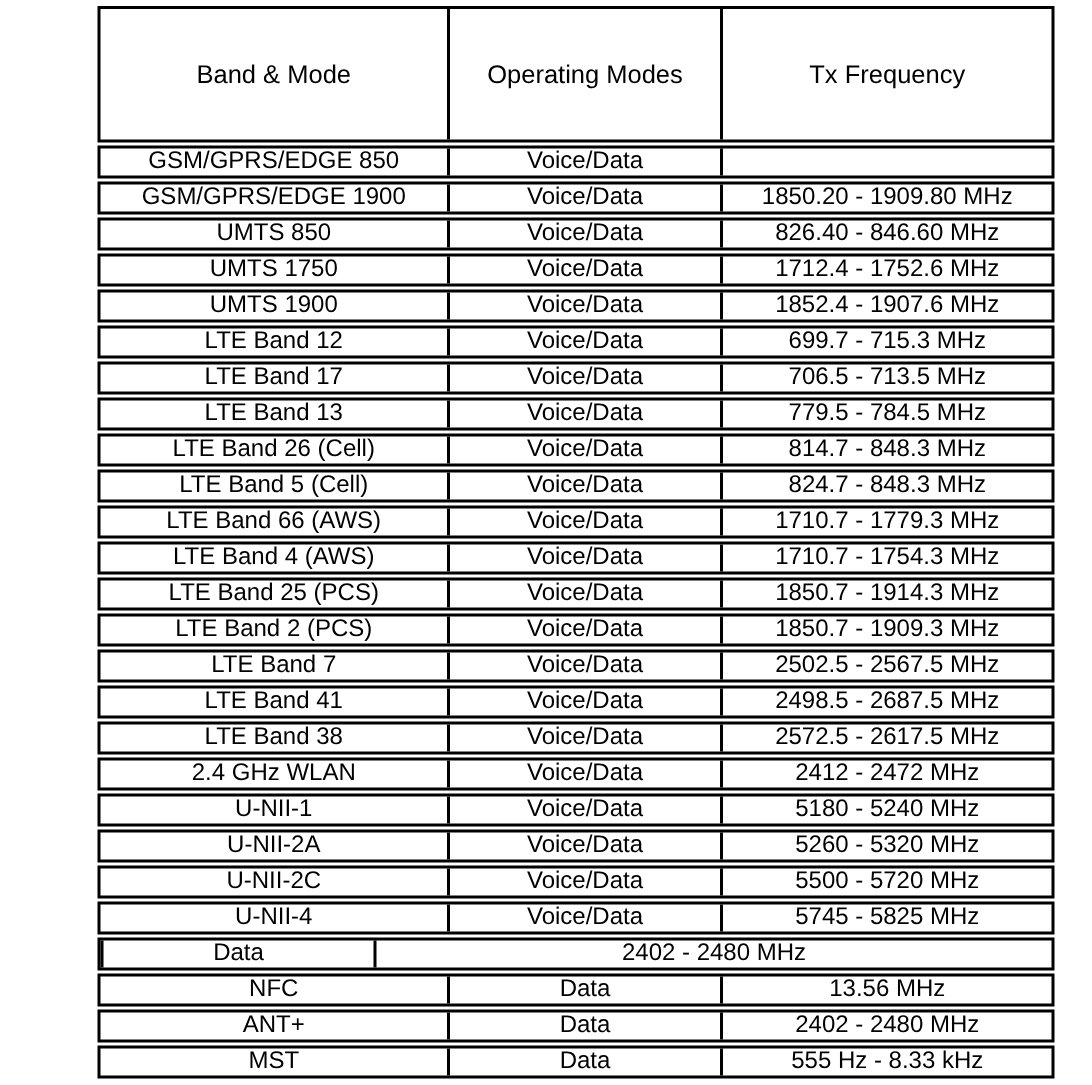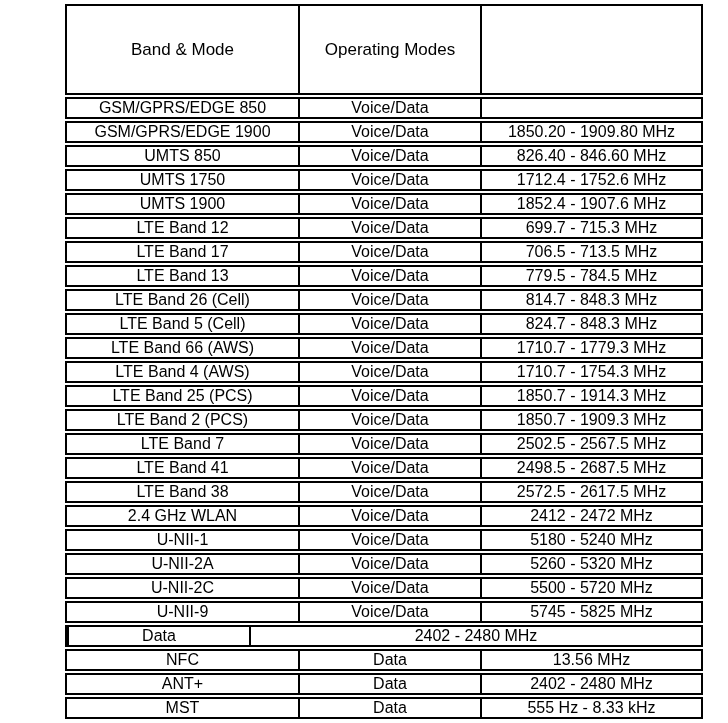--- a/index.html
+++ b/index.html
@@ -59,20 +59,21 @@
 </style>
 </head>
 <body>
 
 <div class="page">
   <div class="freq-table">
 
     <div class="trow header">
       <div class="cell c1">Band &amp; Mode</div>
       <div class="cell c2">Operating Modes</div>
+      <div class="cell c3">Tx Frequency</div>
     </div>
 
     <div>
   <div class="trow">
     <div class="cell c1">GSM/GPRS/EDGE 850</div>
     <div class="cell c2">Voice/Data</div>
   </div>
 
   <div class="trow">
     <div class="cell c1">GSM/GPRS/EDGE 1900</div>
@@ -188,21 +189,21 @@
     <div class="cell c3">5260 - 5320 MHz</div>
   </div>
 
   <div class="trow">
     <div class="cell c1">U-NII-2C</div>
     <div class="cell c2">Voice/Data</div>
     <div class="cell c3">5500 - 5720 MHz</div>
   </div>
 
   <div class="trow">
-    <div class="cell c1">U-NII-9</div>
+    <div class="cell c1">U-NII-4</div>
     <div class="cell c2">Voice/Data</div>
     <div class="cell c3">5745 - 5825 MHz</div>
   </div>
 
   <div class="trow">
     <div class="cell c2">Data</div>
     <div class="cell c3">2402 - 2480 MHz</div>
   </div>
 
   <div class="trow">

